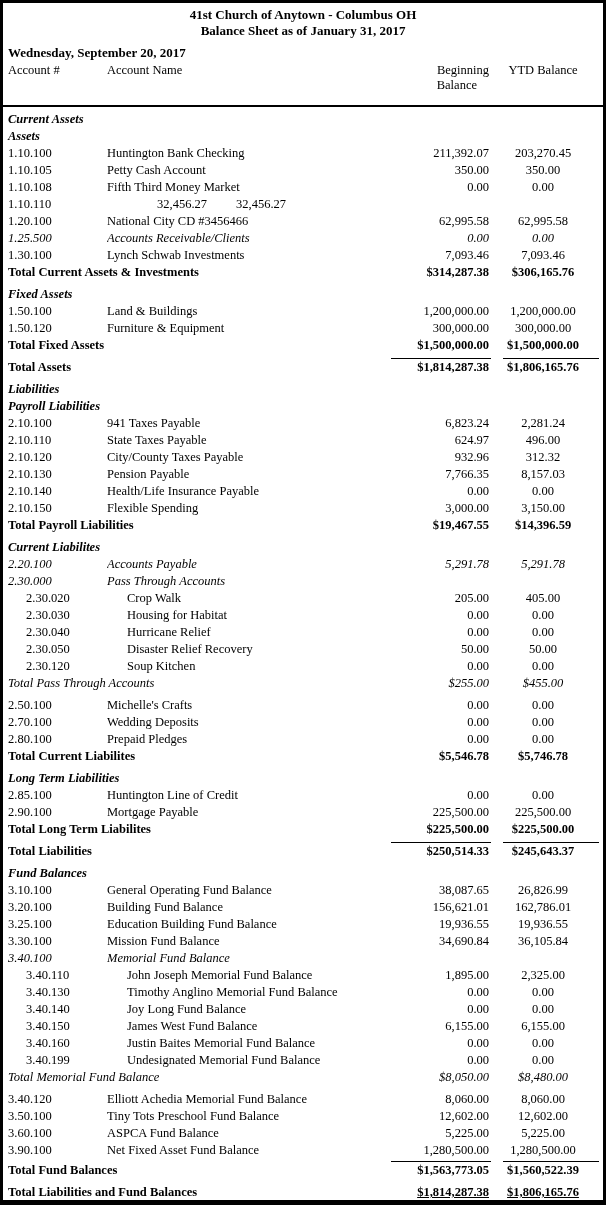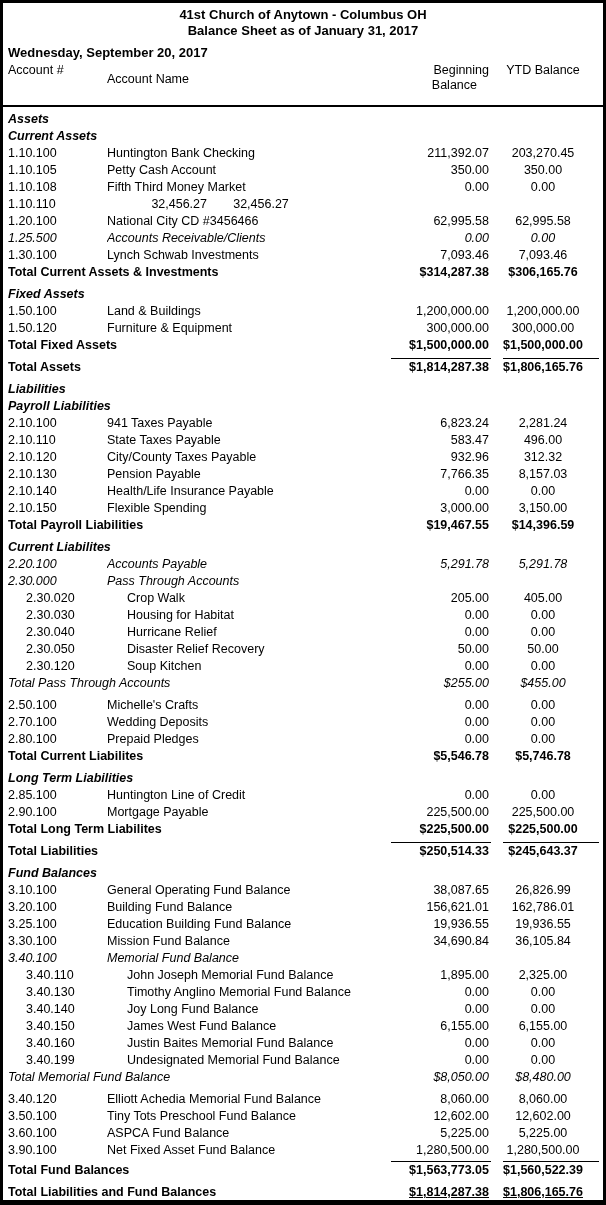--- a/index.html
+++ b/index.html
@@ -1,28 +1,28 @@
 <!DOCTYPE html>
 <html><head>
 <meta charset="utf-8">
 <style>
   html,body { margin:0; padding:0; background:#fff; }
   .page {
     width:606px; height:1205px; box-sizing:border-box;
     border:3px solid #000; border-bottom-width:5px;
     background:#fff; color:#000;
-    font-family:Liberation Sans, sans-serif;
+    font-family:Liberation Serif, serif;
     font-size:12.5px; overflow:hidden;
   }
   .title1, .title2 { text-align:center; font-weight:bold; font-size:13px; line-height:16px; }
   .title1 { margin-top:4px; }
   .run-date { font-weight:bold; font-size:13px; line-height:16px; margin-top:6px; padding-left:5px; }
   .col-headers { display:flex; margin-top:2px; padding:0 6px 0 5px; line-height:15px; }
   .ch-num { width:99px; flex:none; }
-  .ch-name { flex:1;margin-top:9px; }
+  .ch-name { flex:1; }
   .ch-begin { width:100px; flex:none; text-align:right; }
   .ch-begin .l2 { padding-right:12px; }
   .ch-ytd { width:108px; flex:none; text-align:center; }
   .header-rule { border-top:2px solid #000; margin-top:12px; }
   .rows { margin-top:5px; }
   .row { display:flex; align-items:baseline; height:17px; padding:0 6px 0 5px; white-space:nowrap; }
   .row.gap { margin-top:5px; }
   .c-num { width:99px; flex:none; box-sizing:border-box; }
   .c-name { flex:1; overflow:hidden; }
   .c-label { flex:1; text-align:left; overflow:hidden; }
@@ -48,24 +48,24 @@
   <div class="run-date">Wednesday, September 20, 2017</div>
   <div class="col-headers">
     <span class="ch-num">Account #</span>
     <span class="ch-name">Account Name</span>
     <span class="ch-begin"><span class="l1">Beginning</span><br><span class="l2">Balance</span></span>
     <span class="ch-ytd">YTD Balance</span>
   </div>
   <div class="header-rule"></div>
   <div class="rows">
       <div class="row section">
+        <span class="c-section">Current Assets</span>
+      </div>
+      <div class="row section">
         <span class="c-section">Assets</span>
-      </div>
-      <div class="row section">
-        <span class="c-section">Current Assets</span>
       </div>
       <div class="row account">
         <span class="c-num">1.10.100</span>
         <span class="c-name">Huntington Bank Checking</span>
         <span class="c-begin">211,392.07</span>
         <span class="c-ytd">203,270.45</span>
       </div>
       <div class="row account">
         <span class="c-num">1.10.105</span>
         <span class="c-name">Petty Cash Account</span>
@@ -139,21 +139,21 @@
       </div>
       <div class="row account">
         <span class="c-num">2.10.100</span>
         <span class="c-name">941 Taxes Payable</span>
         <span class="c-begin">6,823.24</span>
         <span class="c-ytd">2,281.24</span>
       </div>
       <div class="row account">
         <span class="c-num">2.10.110</span>
         <span class="c-name">State Taxes Payable</span>
-        <span class="c-begin">583.47</span>
+        <span class="c-begin">624.97</span>
         <span class="c-ytd">496.00</span>
       </div>
       <div class="row account">
         <span class="c-num">2.10.120</span>
         <span class="c-name">City/County Taxes Payable</span>
         <span class="c-begin">932.96</span>
         <span class="c-ytd">312.32</span>
       </div>
       <div class="row account">
         <span class="c-num">2.10.130</span>

